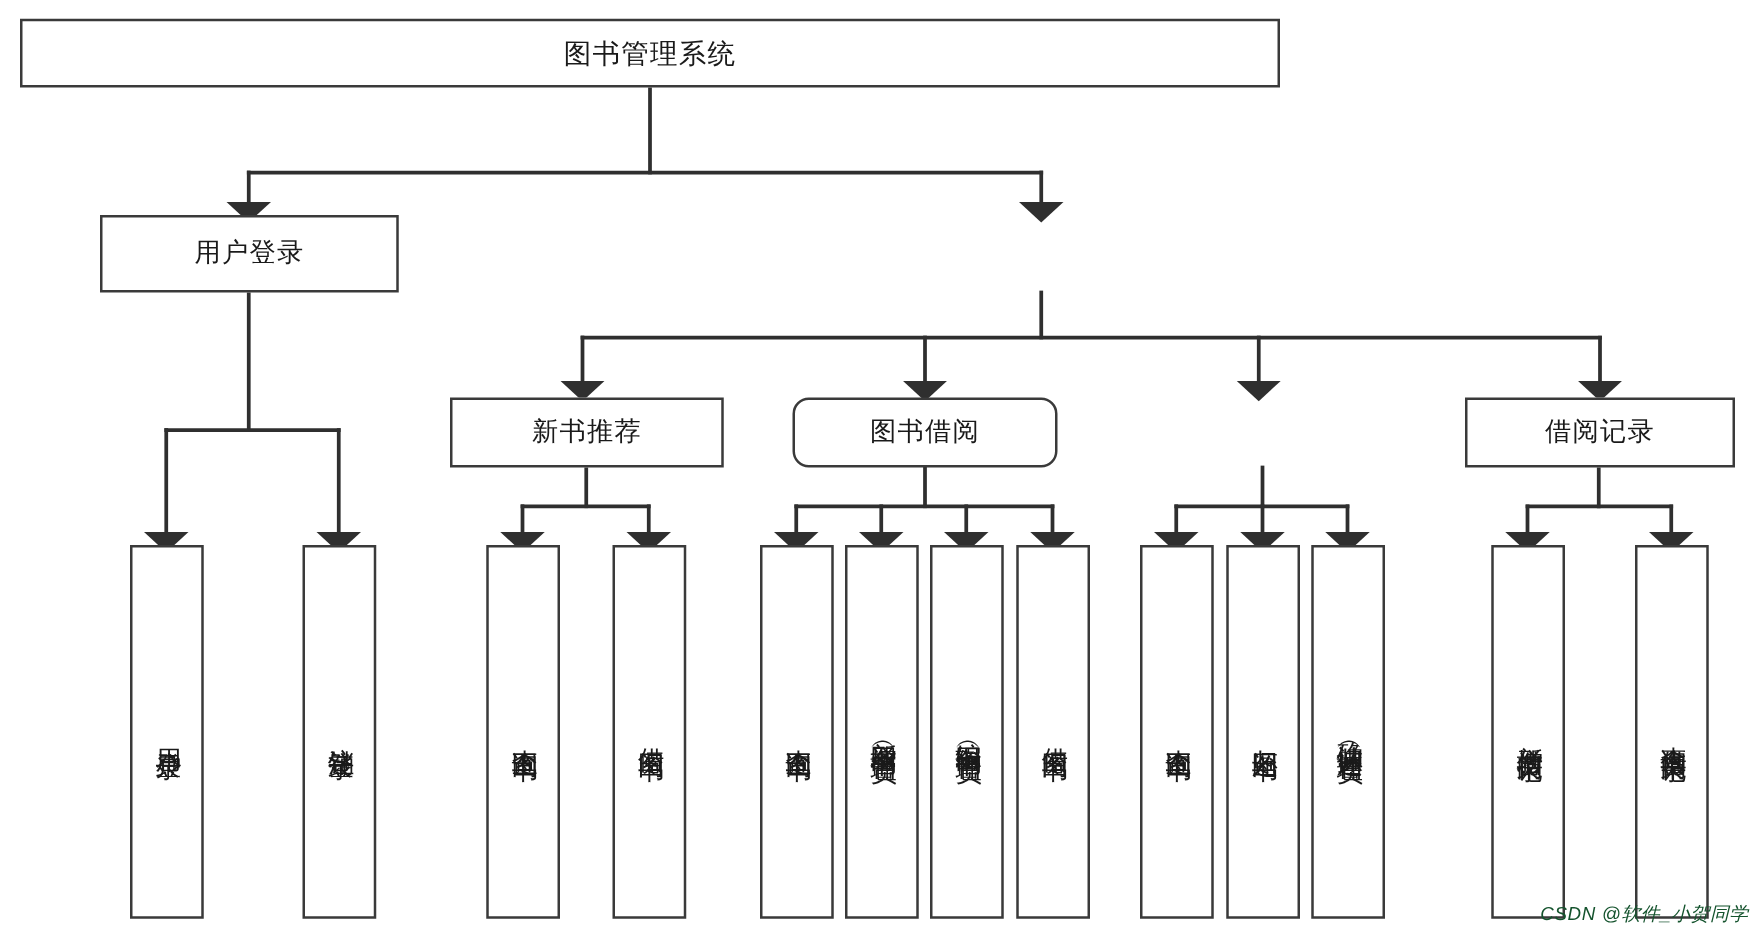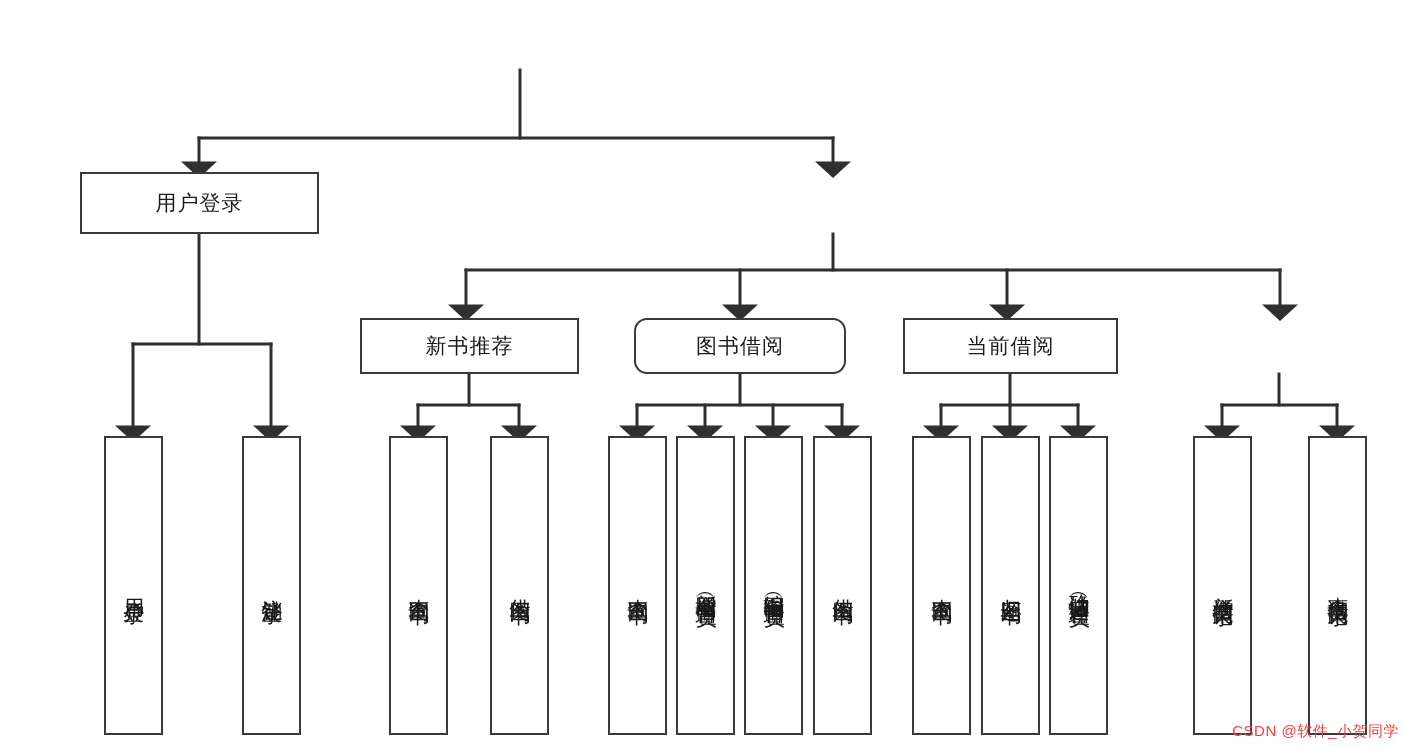--- a/index.html
+++ b/index.html
@@ -8,22 +8,22 @@
   svg#wires{position:absolute;left:0;top:0;width:1405px;height:747px;pointer-events:none;}
   .node{position:absolute;box-sizing:border-box;background:#ffffff;border:2px solid #3a3a3a;
         display:flex;align-items:center;justify-content:center;text-align:center;color:#1a1a1a;}
   .node .lbl{display:block;line-height:1.18;}
   .horiz{font-size:21px;}
   .horiz .lbl{letter-spacing:1px;}
   .vert{}
   .vert .lbl{writing-mode:vertical-rl;text-orientation:upright;font-size:21px;letter-spacing:2px;
              white-space:nowrap;}
   .root{font-size:22px;}
-  #watermark{position:absolute;right:6px;bottom:6px;color:#ef4444;font-size:15px;
-             letter-spacing:.5px;user-select:none;}
+  #watermark{position:absolute;right:6px;bottom:6px;color:#14532d;font-size:15px;
+             letter-spacing:.5px;user-select:none;font-style:italic;}
 </style>
 </head>
 <body>
 
 <div id="canvas">
 
   <svg id="wires" viewBox="0 0 1405 747" xmlns="http://www.w3.org/2000/svg">
     <defs>
       <marker id="arw" markerWidth="10" markerHeight="12" refX="2.2" refY="6" orient="auto" markerUnits="strokeWidth">
         <path d="M0,0 L0,12 L5.5,6 z" fill="#2f2f2f"></path>
@@ -66,33 +66,36 @@
       <path d="M1010,405 L1010,432" marker-end="url(#arw)"></path>
       <path d="M1078,405 L1078,432" marker-end="url(#arw)"></path>
 
       <path d="M1279,374 L1279,405"></path>
       <path d="M1222,405 L1337,405"></path>
       <path d="M1222,405 L1222,432" marker-end="url(#arw)"></path>
       <path d="M1337,405 L1337,432" marker-end="url(#arw)"></path>
     </g>
   </svg>
 
+  <div class="node horiz root" style="left:16px;top:15px;width:1008px;height:55px;">
+    <span class="lbl">图书管理系统</span>
+  </div>
 
   <div class="node horiz" style="left:80px;top:172px;width:239px;height:62px;">
     <span class="lbl">用户登录</span>
   </div>
 
   <div class="node horiz" style="left:360px;top:318px;width:219px;height:56px;">
     <span class="lbl">新书推荐</span>
   </div>
   <div class="node horiz" style="left:634px;top:318px;width:212px;height:56px;border-radius:13px;">
     <span class="lbl">图书借阅</span>
   </div>
-  <div class="node horiz" style="left:903px;top:318px;width:215px;height:56px;">
-    <span class="lbl">当前借阅</span>
+  <div class="node horiz" style="left:1172px;top:318px;width:216px;height:56px;">
+    <span class="lbl">借阅记录</span>
   </div>
 
   <div class="node vert" style="left:104px;top:436px;width:59px;height:299px;">
     <span class="lbl">用户登录</span>
   </div>
   <div class="node vert" style="left:242px;top:436px;width:59px;height:299px;">
     <span class="lbl">注销登录</span>
   </div>
 
   <div class="node vert" style="left:389px;top:436px;width:59px;height:299px;">

